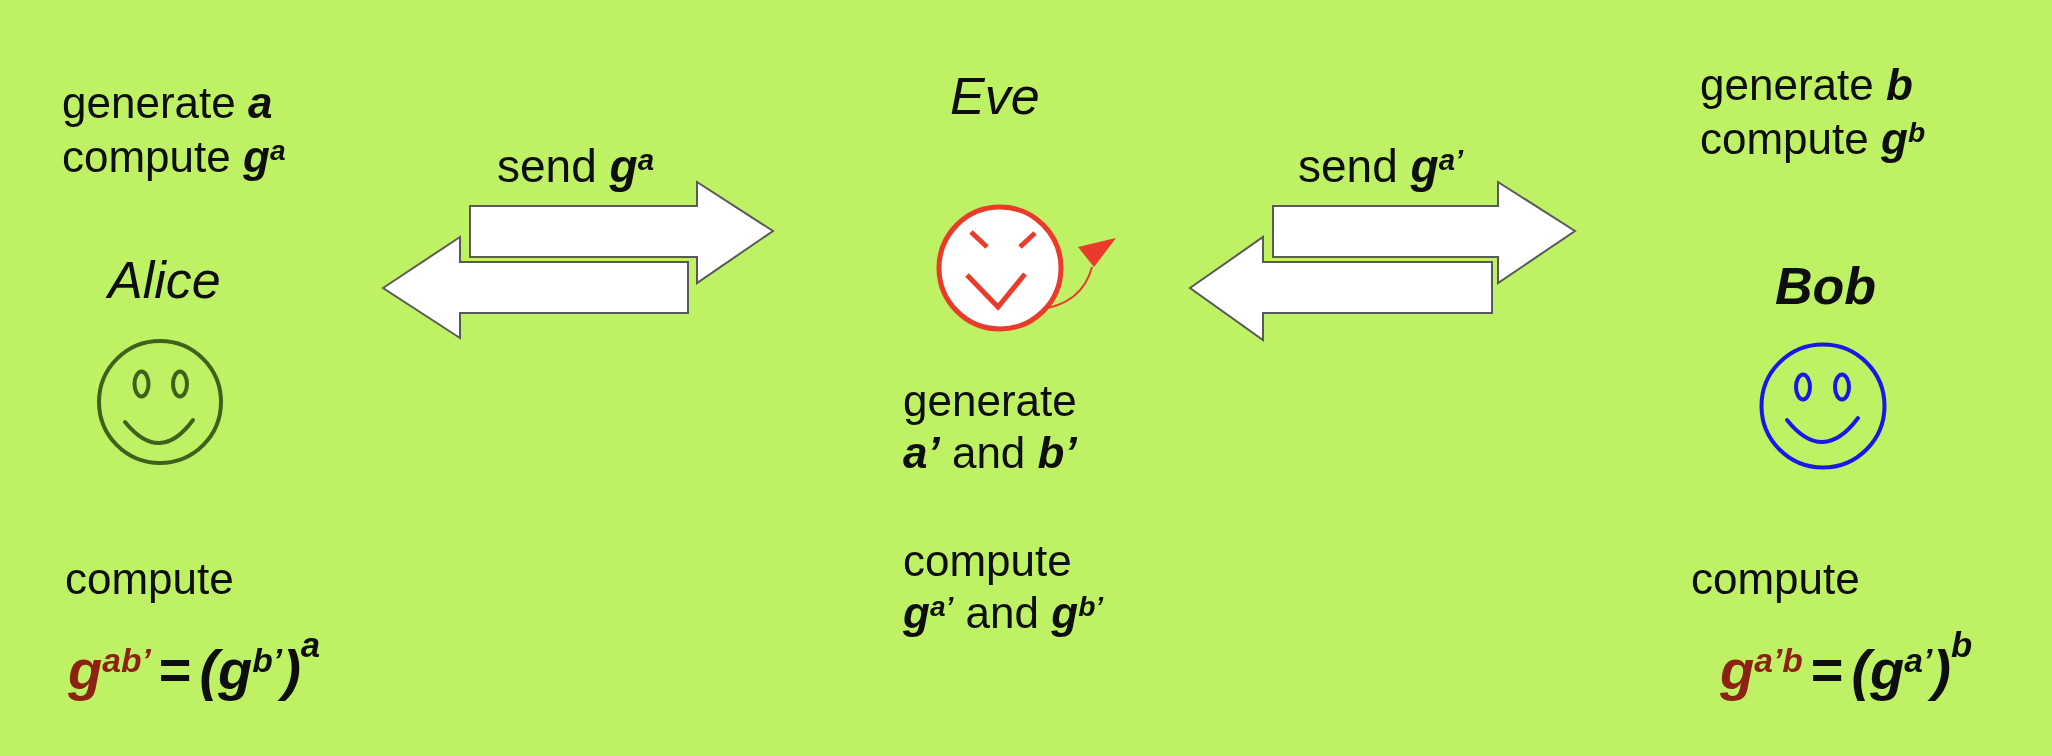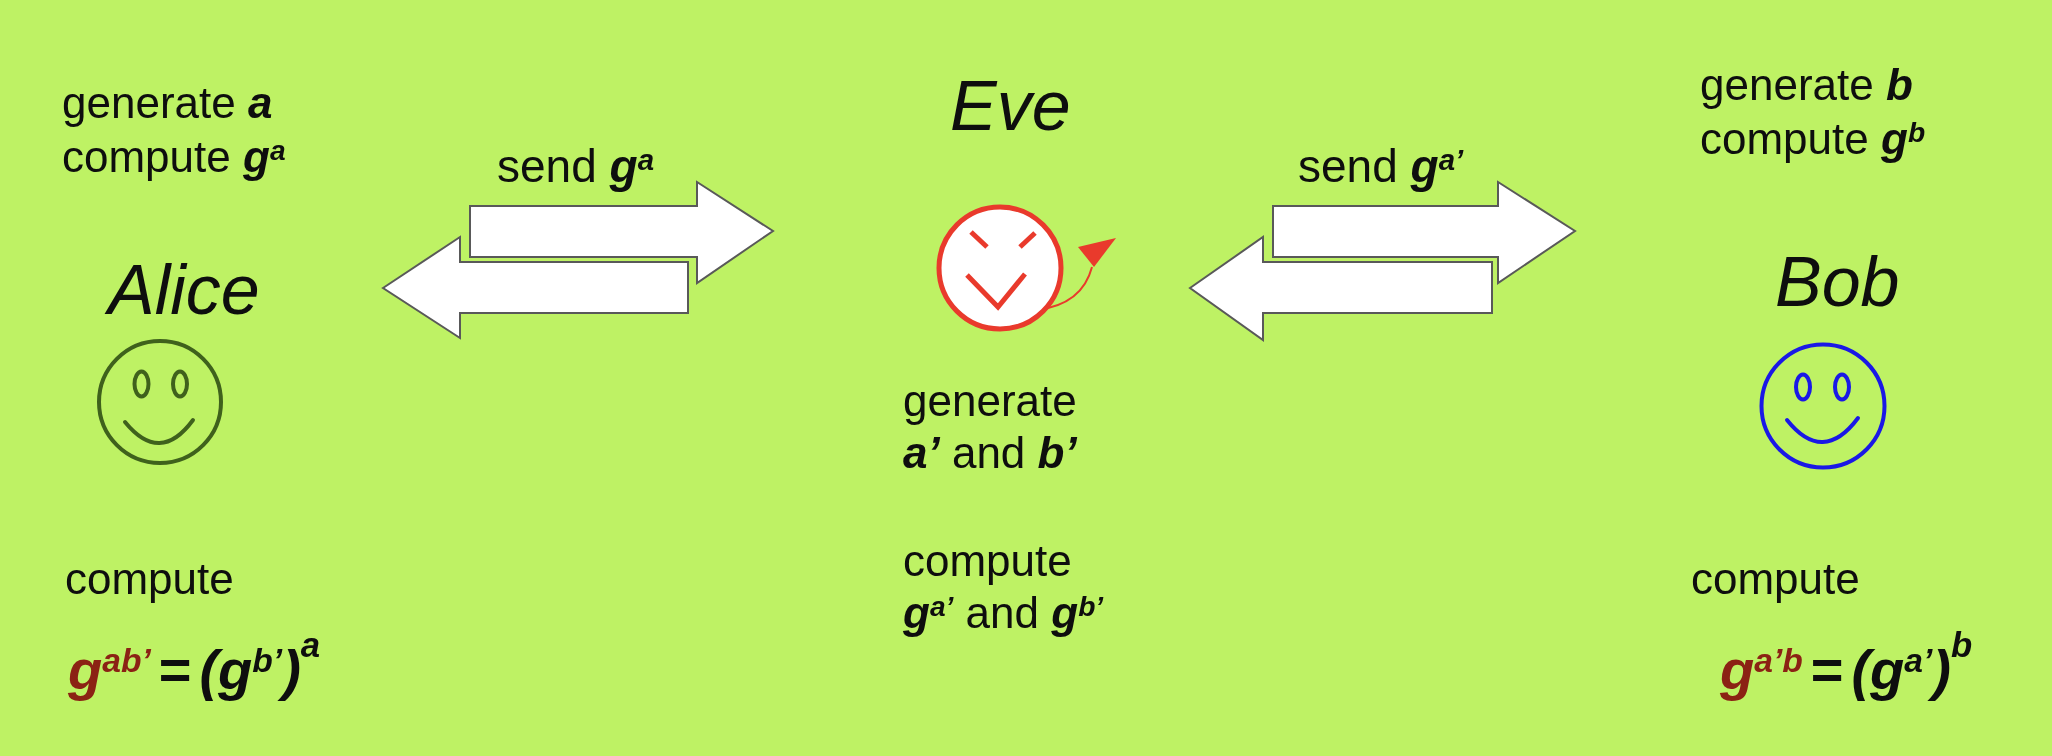--- a/index.html
+++ b/index.html
@@ -3,21 +3,21 @@
 <meta charset="utf-8">
 <style>
   html,body { margin:0; padding:0; background:#ffffff; }
   .stage {
     position:relative; width:2052px; height:756px; background:#bef264;
     font-family:"Liberation Sans", sans-serif; color:#0e0e0e; overflow:hidden;
   }
   .abs { position:absolute; white-space:nowrap; }
   .body  { font-size:44px; line-height:54px; }
   .body2 { font-size:44px; line-height:52px; }
-  .name  { font-size:70px; font-style:italic; line-height:1.1; }
+  .name  { font-size:52px; font-style:italic; line-height:1.1; }
   .send  { font-size:46px; line-height:1.1; }
   .vb    { font-weight:bold; font-style:italic; }
   .sup   { font-size:0.64em; position:relative; top:-0.42em; font-weight:bold; font-style:italic; }
   .formula { font-size:56px; font-weight:bold; font-style:italic; line-height:1.1; }
   .fsup  { font-size:0.60em; position:relative; top:-0.52em; }
   .outer { font-size:0.62em; position:relative; top:-0.92em; }
   .eq    { font-style:normal; margin:0 8px; }
   .maroon { color:#8B2214; }
   svg { display:block; }
   .arrowshape { fill:#ffffff; stroke:#595959; stroke-width:2; stroke-linejoin:miter; }
@@ -86,21 +86,21 @@
     <polygon class="arrowshape" points="5,115 78,64 78,89 307,89 307,140 78,140 78,167"></polygon>
     <polygon class="arrowshape" points="88,33 313,33 313,9 390,58 313,110 313,84 88,84"></polygon>
   </svg>
 
 
   <div class="abs body" style="left:1700px; top:58px;">
     <div><span>generate </span><span class="vb">b</span></div>
     <div><span>compute </span><span class="vb">g</span><span class="sup">b</span></div>
   </div>
 
-  <div class="abs name" style="left:1775px; top:244px;">Bob</div>
+  <div class="abs name" style="left:1775px; top:258px;font-weight:bold;">Bob</div>
 
   <svg class="abs" style="left:1759px; top:339px;" width="130" height="136" viewBox="0 0 130 136">
     <circle cx="64" cy="67" r="61.5" fill="none" stroke="#1A18E6" stroke-width="4"></circle>
     <ellipse cx="44" cy="48" rx="7" ry="12.5" fill="none" stroke="#1A18E6" stroke-width="4"></ellipse>
     <ellipse cx="83" cy="48" rx="7" ry="12.5" fill="none" stroke="#1A18E6" stroke-width="4"></ellipse>
     <path d="M 28 81 Q 64 126 99 79" fill="none" stroke="#1A18E6" stroke-width="4" stroke-linecap="round"></path>
   </svg>
 
   <div class="abs body" style="left:1691px; top:552px;">compute</div>
 

